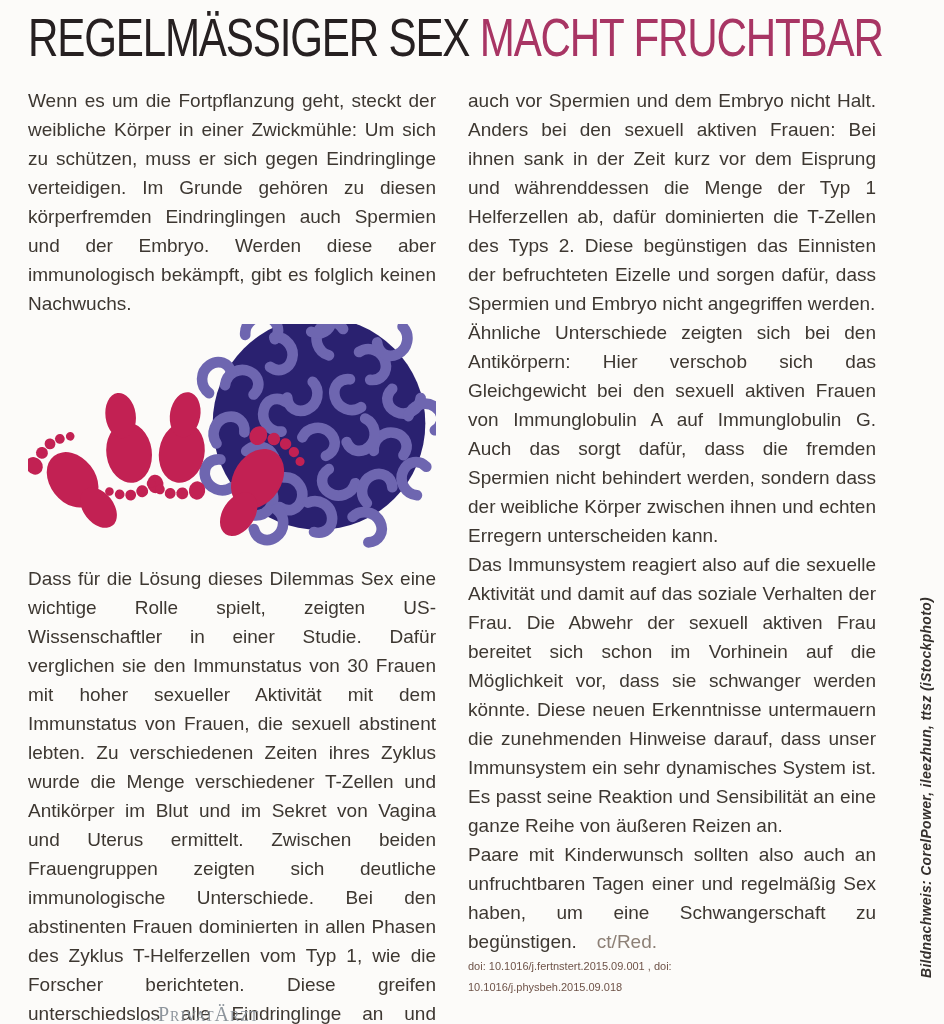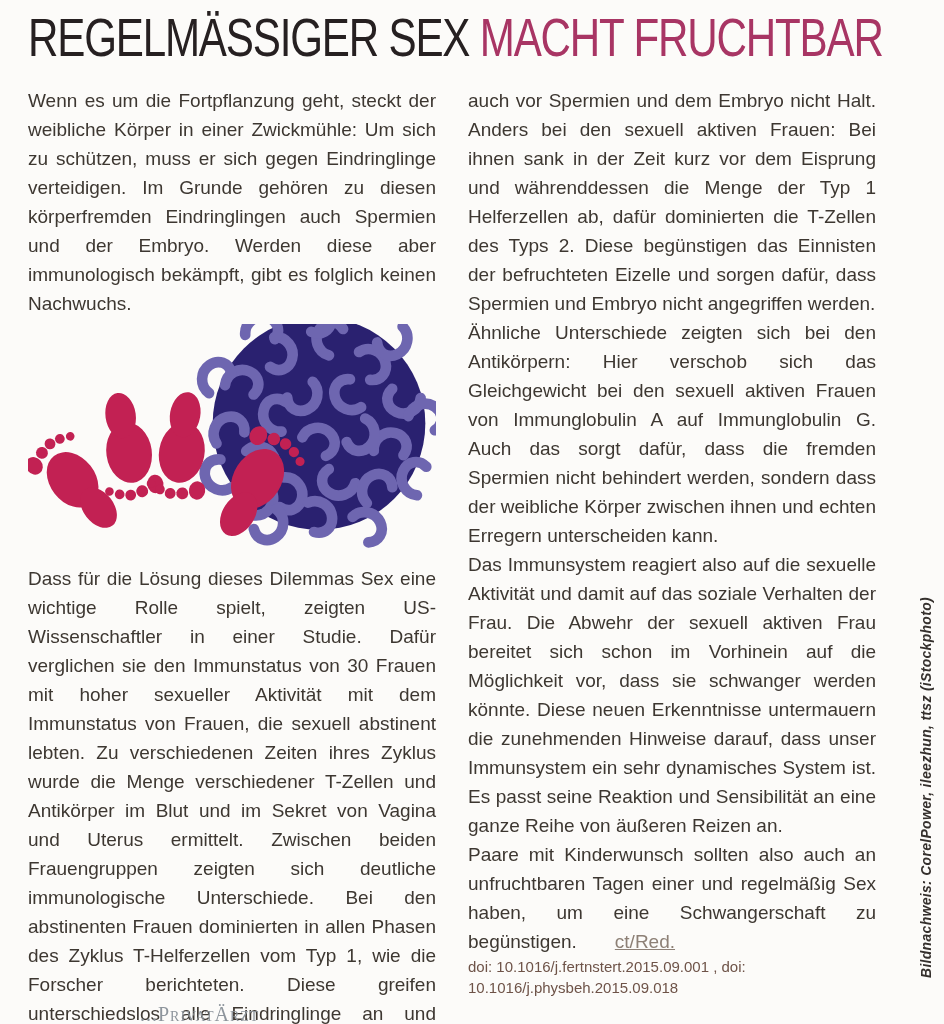--- a/index.html
+++ b/index.html
@@ -26,27 +26,27 @@
     font-size: 19px; line-height: 29px;
     color: var(--body, #3d3731);
     text-align: justify;
   }
   .col p { margin: 0; }
   p.cont { text-align-last: justify; }
   figure.illo { margin: 6px 0 8px 0; width: 408px; height: 232px; }
   figure.illo svg { width: 100%; height: 100%; display: block; }
   .doi {
     margin-top: 14px; max-width: 348px;
-    font-size: 15px; line-height: 21px;
+    font-size: 11px; line-height: 21px;
     color: var(--doi, #6e5348);
     text-align: left; text-align-last: left;
   }
   .byline {
     color: var(--muted, #8d8076);
-    display: inline-block; margin-left: 38px; text-decoration: underline;
+    display: inline-block; margin-left: 20px;
   }
   .credit {
     position: absolute; right: 10px; bottom: 46px;
     writing-mode: vertical-rl; transform: rotate(180deg);
     font-style: italic; font-weight: 700; font-size: 14px;
     letter-spacing: 0.3px;
     color: var(--credit, #35302d);
   }
   .footer-mark {
     position: absolute; left: 140px; top: 1003px;

